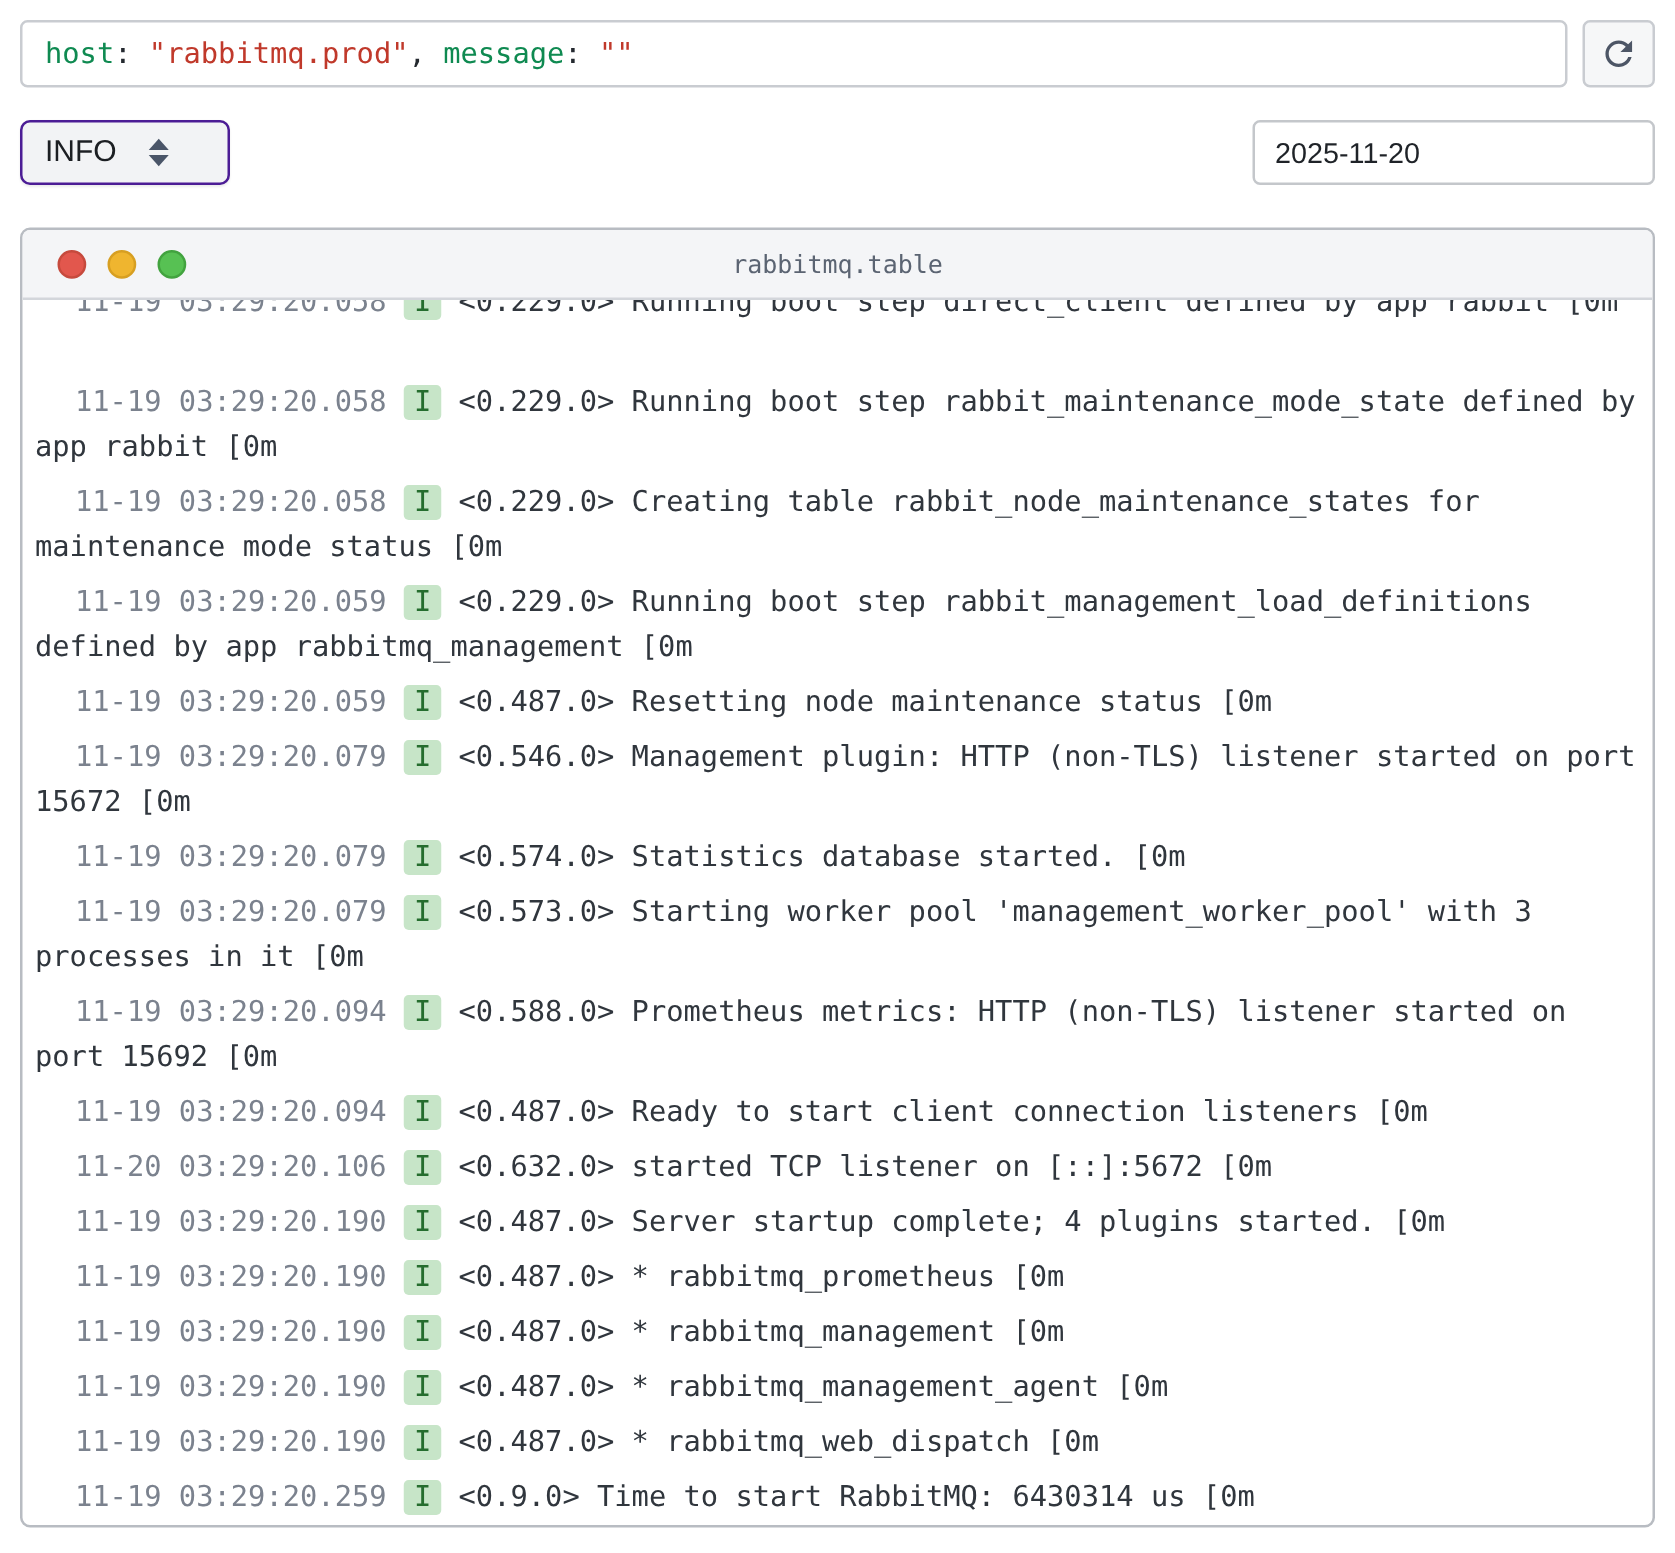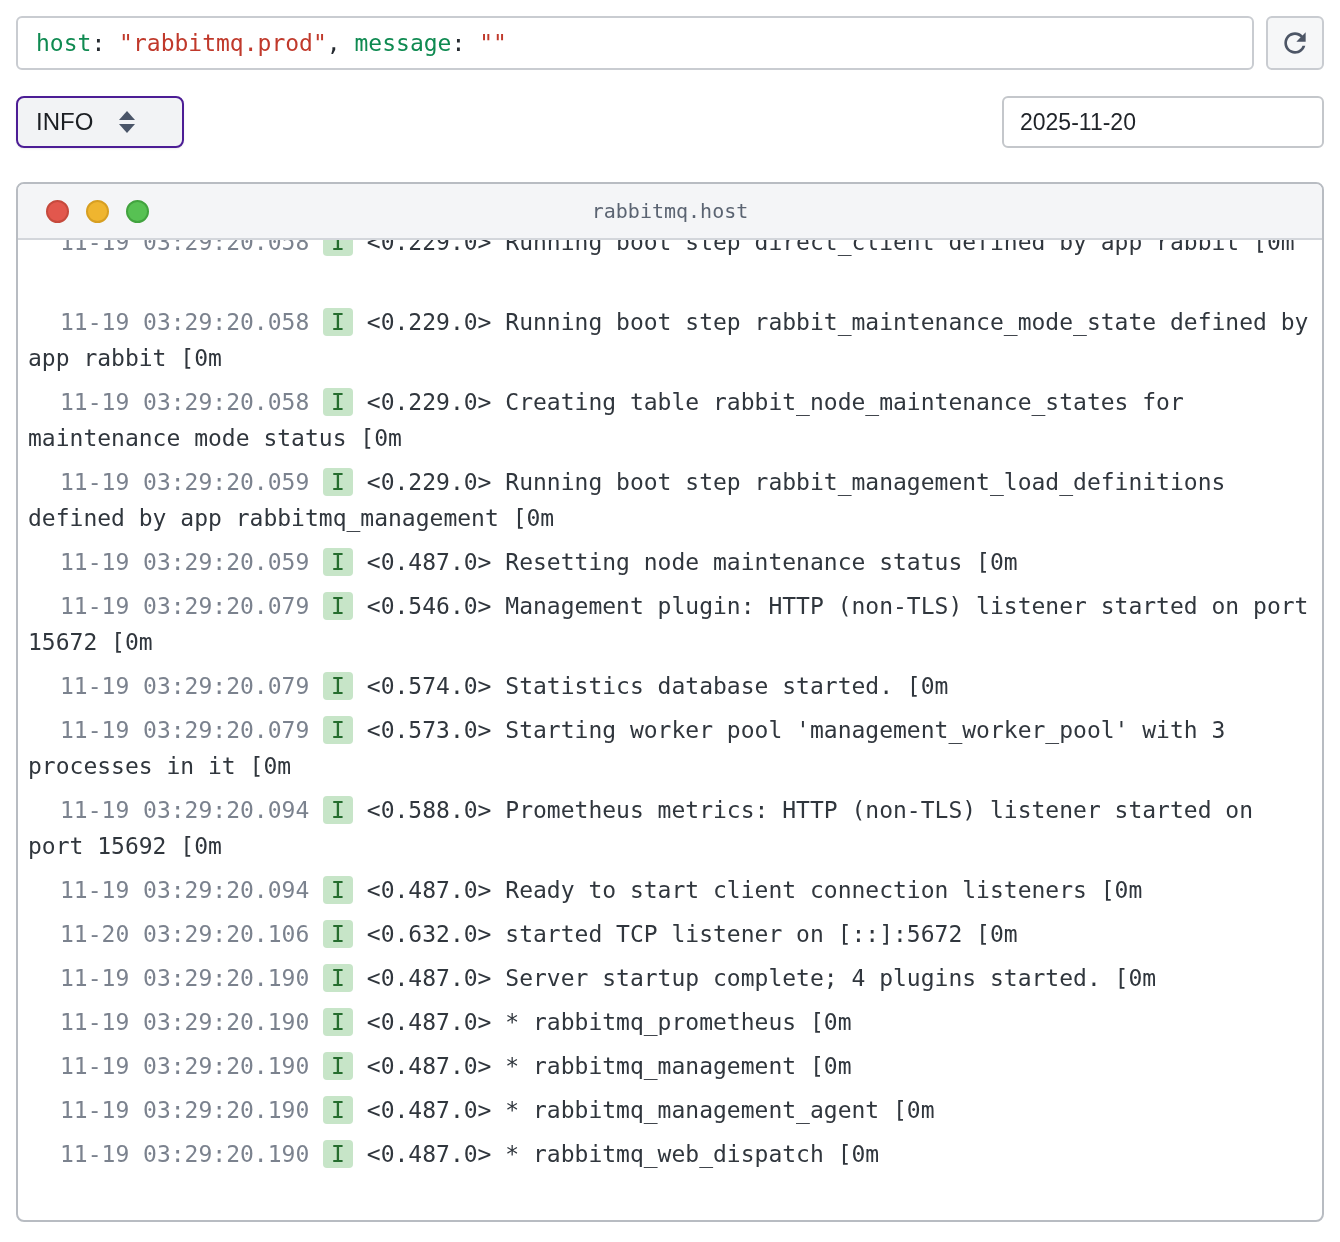--- a/index.html
+++ b/index.html
@@ -171,21 +171,21 @@
   <input class="date-input" readonly="" value="2025-11-20" style="">
 </div>
 
 <div class="terminal">
   <div class="titlebar">
     <span class="lights">
       <span class="light red"></span>
       <span class="light yellow"></span>
       <span class="light green"></span>
     </span>
-    <span class="title-text">rabbitmq.host</span>
+    <span class="title-text">rabbitmq.table</span>
   </div>
   <div class="logarea">
   <div class="entry"><span class="ts">11-19 03:29:20.058</span> <span class="lvl">I</span> <span class="msg">&lt;0.229.0&gt; Running boot step direct_client defined by app rabbit [0m</span></div>
 
   <div class="entry"><span class="ts">11-19 03:29:20.058</span> <span class="lvl">I</span> <span class="msg">&lt;0.229.0&gt; Running boot step rabbit_maintenance_mode_state defined by app rabbit [0m</span></div>
 
   <div class="entry"><span class="ts">11-19 03:29:20.058</span> <span class="lvl">I</span> <span class="msg">&lt;0.229.0&gt; Creating table rabbit_node_maintenance_states for maintenance mode status [0m</span></div>
 
   <div class="entry"><span class="ts">11-19 03:29:20.059</span> <span class="lvl">I</span> <span class="msg">&lt;0.229.0&gt; Running boot step rabbit_management_load_definitions defined by app rabbitmq_management [0m</span></div>
 
@@ -206,14 +206,15 @@
   <div class="entry"><span class="ts">11-19 03:29:20.190</span> <span class="lvl">I</span> <span class="msg">&lt;0.487.0&gt; Server startup complete; 4 plugins started. [0m</span></div>
 
   <div class="entry"><span class="ts">11-19 03:29:20.190</span> <span class="lvl">I</span> <span class="msg">&lt;0.487.0&gt; * rabbitmq_prometheus [0m</span></div>
 
   <div class="entry"><span class="ts">11-19 03:29:20.190</span> <span class="lvl">I</span> <span class="msg">&lt;0.487.0&gt; * rabbitmq_management [0m</span></div>
 
   <div class="entry"><span class="ts">11-19 03:29:20.190</span> <span class="lvl">I</span> <span class="msg">&lt;0.487.0&gt; * rabbitmq_management_agent [0m</span></div>
 
   <div class="entry"><span class="ts">11-19 03:29:20.190</span> <span class="lvl">I</span> <span class="msg">&lt;0.487.0&gt; * rabbitmq_web_dispatch [0m</span></div>
 
+  <div class="entry"><span class="ts">11-19 03:29:20.259</span> <span class="lvl">I</span> <span class="msg">&lt;0.9.0&gt; Time to start RabbitMQ: 6430314 us [0m</span></div>
 </div>
 </div>
 
 </body></html>

